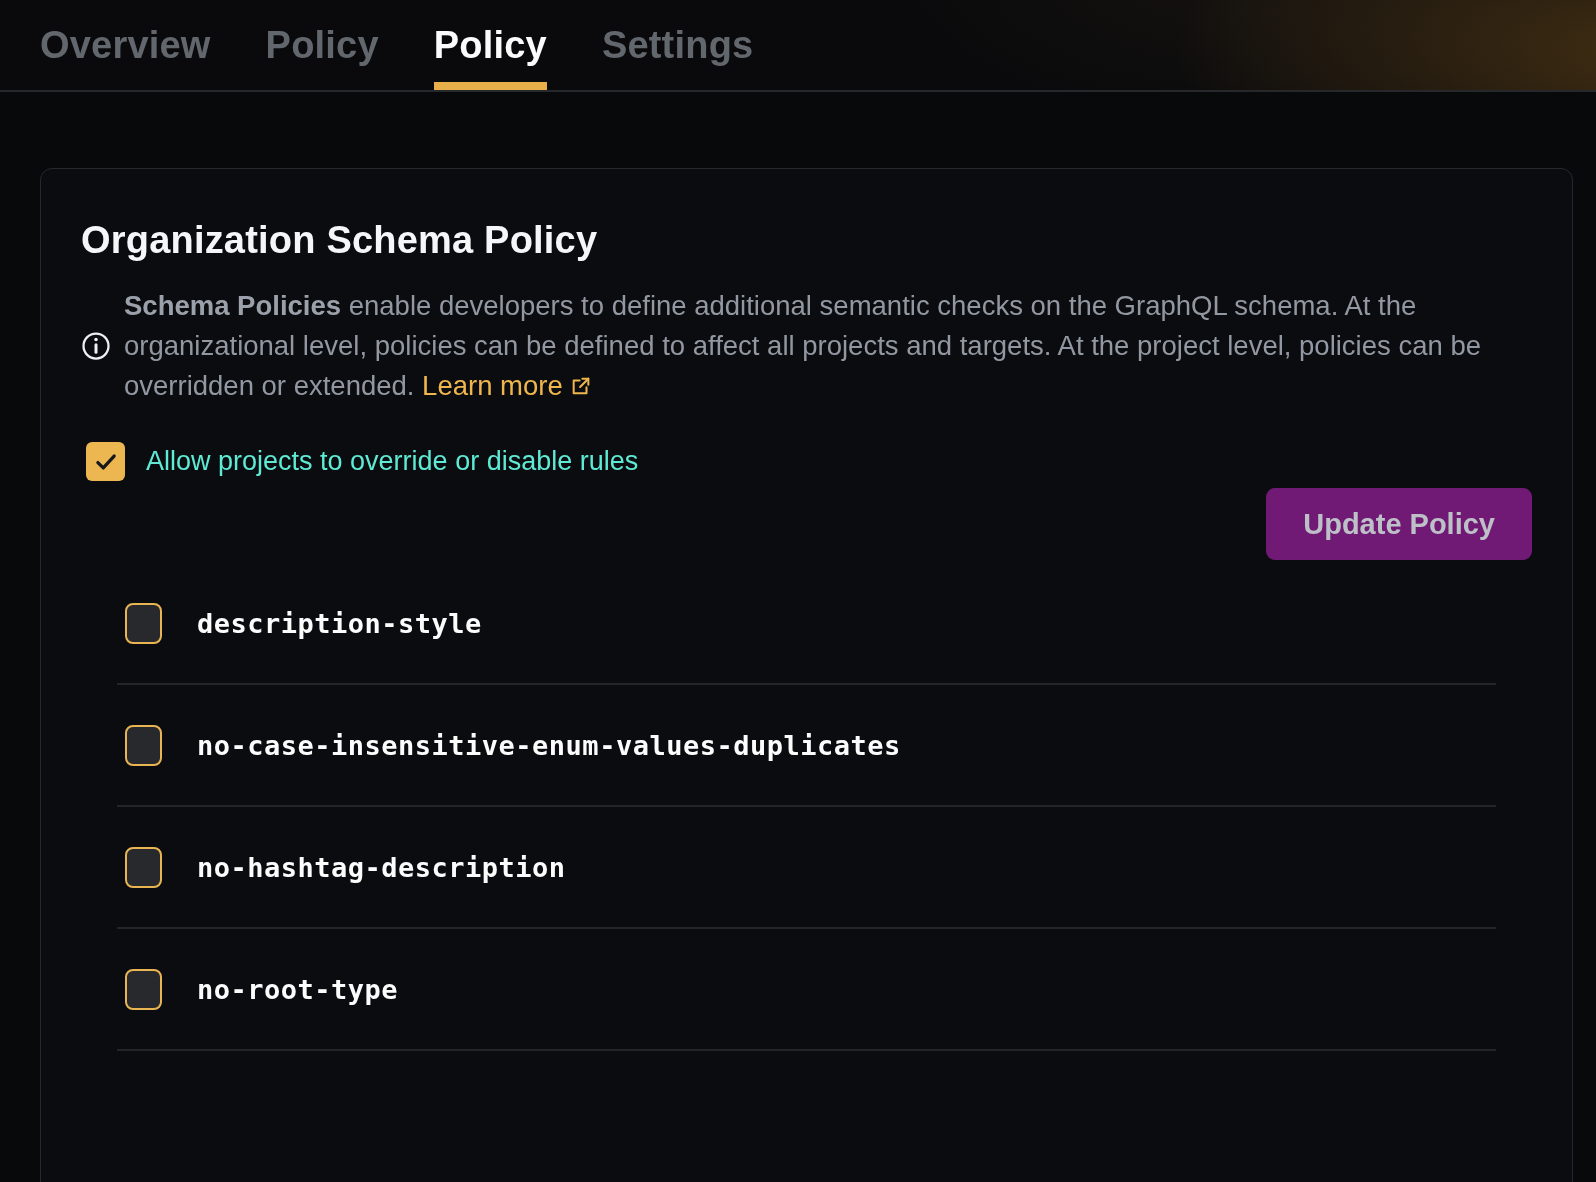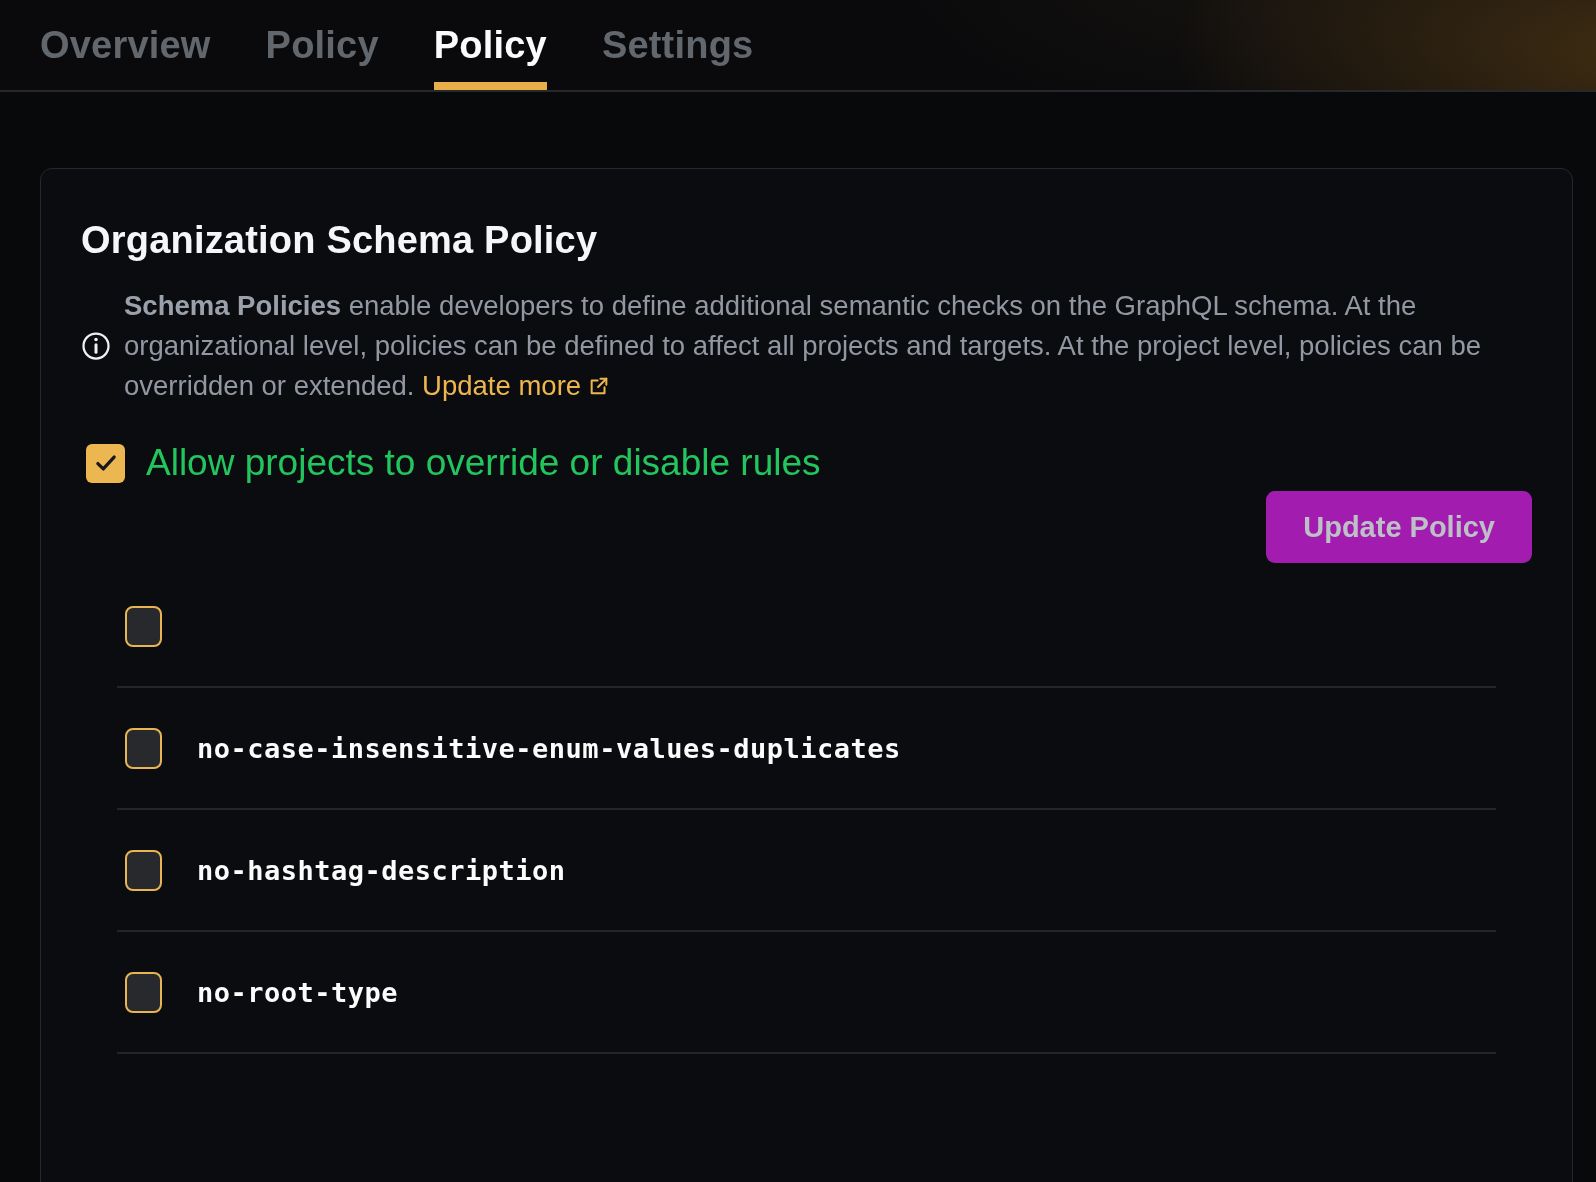--- a/index.html
+++ b/index.html
@@ -96,35 +96,35 @@
   }
   .checkbox-checked {
     width: 39px; height: 39px;
     background: #ecb651;
     border-radius: 6px;
     display: flex; align-items: center; justify-content: center;
     cursor: pointer;
   }
   .checkbox-checked svg { width: 26px; height: 26px; }
   .allow-label {
-    font-size: 37px;
-    color: #22c55e;
+    font-size: 27px;
+    color: #5eead4;
     cursor: pointer;
   }
 
   
   .button-row {
     display: flex;
     justify-content: flex-end;
     margin-top: 7px;
   }
   .update-btn {
     height: 72px;
     padding: 4px 37px;
-    background: #a21caf;
+    background: #701a75;
     border: none;
     border-radius: 9px;
     font-family: "Liberation Sans", sans-serif;
     font-size: 29px;
     font-weight: 700;
     color: #bdc1c7;
     cursor: pointer;
   }
 
   
@@ -172,21 +172,21 @@
   <h1 class="card-title">Organization Schema Policy</h1>
 
   <div class="info-row">
     <span class="info-icon">
       <svg viewBox="0 0 24 24" fill="none" stroke="#eef0f2" stroke-width="1.8">
         <circle cx="12" cy="12" r="10"></circle>
         <line x1="12" y1="11" x2="12" y2="17" stroke-width="2.4" stroke-linecap="round"></line>
         <circle cx="12" cy="6.8" r="1.4" fill="#eef0f2" stroke="none"></circle>
       </svg>
     </span>
-    <p class="info-text"><span class="info-lead">Schema Policies</span><span> enable developers to define additional semantic checks on the GraphQL schema. At the organizational level, policies can be defined to affect all projects and targets. At the project level, policies can be overridden or extended. </span><a class="learn-more"><span>Update more</span><span class="ext-icon">
+    <p class="info-text"><span class="info-lead">Schema Policies</span><span> enable developers to define additional semantic checks on the GraphQL schema. At the organizational level, policies can be defined to affect all projects and targets. At the project level, policies can be overridden or extended. </span><a class="learn-more"><span>Learn more</span><span class="ext-icon">
           <svg viewBox="0 0 24 24" fill="none" stroke="#efb64d" stroke-width="2.2" stroke-linecap="round" stroke-linejoin="round">
             <path d="M18 13.5V20H4V6h6.5"></path>
             <path d="M13.5 4H20v6.5"></path>
             <line x1="20" y1="4" x2="11" y2="13"></line>
           </svg>
         </span></a></p>
   </div>
 
   <div class="allow-row">
     <span class="checkbox-checked" role="checkbox" aria-checked="true">
@@ -197,20 +197,21 @@
     <span class="allow-label">Allow projects to override or disable rules</span>
   </div>
 
   <div class="button-row">
     <button class="update-btn">Update Policy</button>
   </div>
 
   <div class="rules">
     <div class="rule-row">
       <span class="checkbox-empty" role="checkbox" aria-checked="false"></span>
+      <span class="rule-name">description-style</span>
     </div>
     <div class="rule-row">
       <span class="checkbox-empty" role="checkbox" aria-checked="false"></span>
       <span class="rule-name">no-case-insensitive-enum-values-duplicates</span>
     </div>
     <div class="rule-row">
       <span class="checkbox-empty" role="checkbox" aria-checked="false"></span>
       <span class="rule-name">no-hashtag-description</span>
     </div>
     <div class="rule-row">

